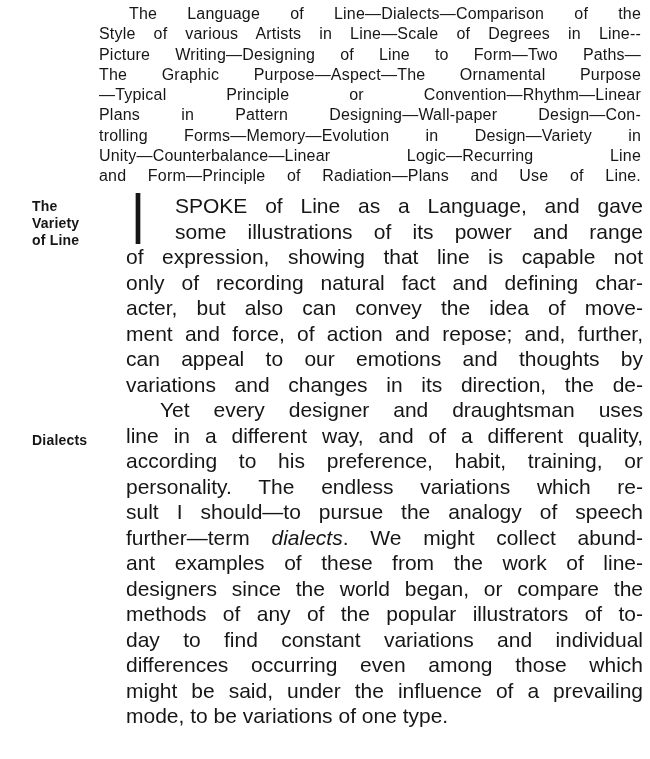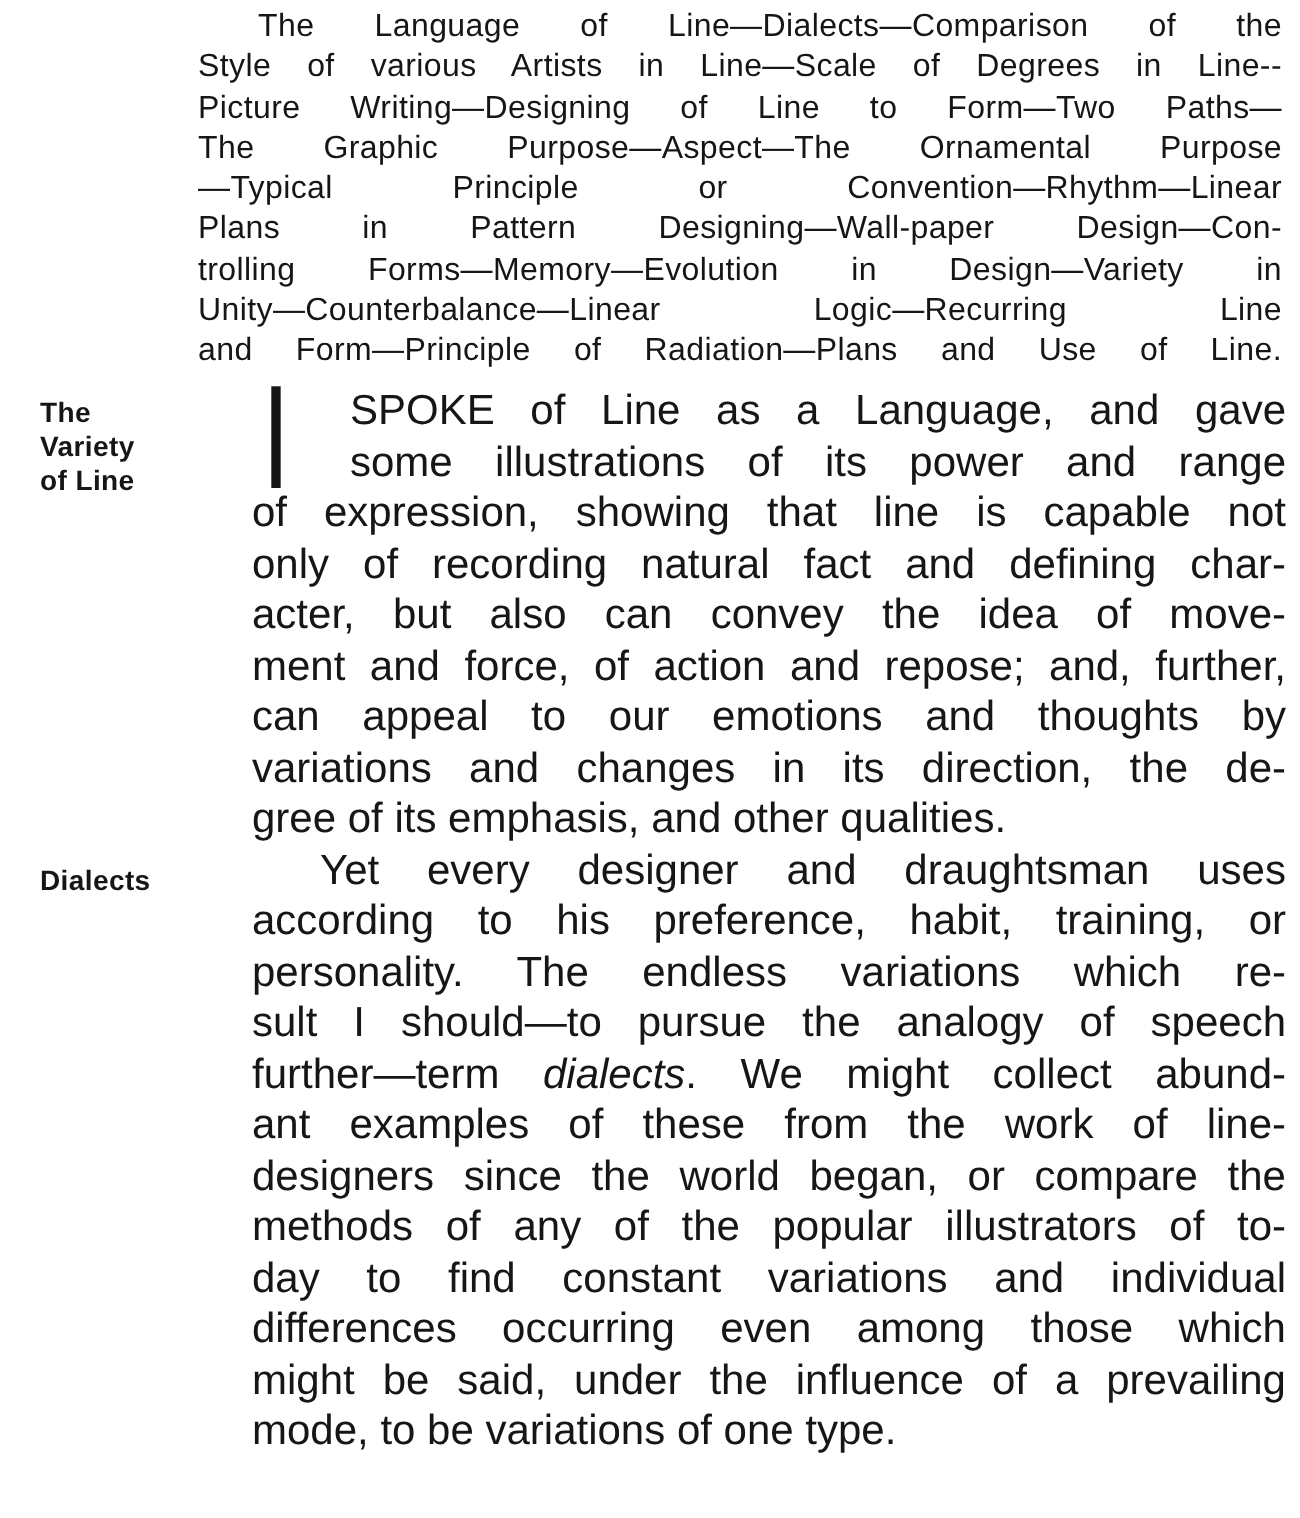--- a/index.html
+++ b/index.html
@@ -32,21 +32,21 @@
     text-align-last: justify;
     white-space: normal;
   }
   .summary .line.first {
     padding-left: 30px;
   }
 
   
   .margin-note {
     position: absolute;
-    left: 20px;
+    left: 32px;
     width: 102px;
     font-weight: bold;
     font-size: 14px;
     line-height: 17px;
     letter-spacing: 0.2px;
   }
   .margin-note.n1 { top: 198px; }
   .margin-note.n2 { top: 432px; }
 
   
@@ -112,25 +112,25 @@
     <div class="para1">
       <span class="drop-cap">I</span>
       <div class="line dropcap-indent">SPOKE of Line as a Language, and gave</div>
       <div class="line dropcap-indent">some illustrations of its power and range</div>
       <div class="line">of expression, showing that line is capable not</div>
       <div class="line">only of recording natural fact and defining char-</div>
       <div class="line">acter, but also can convey the idea of move-</div>
       <div class="line">ment and force, of action and repose; and, further,</div>
       <div class="line">can appeal to our emotions and thoughts by</div>
       <div class="line">variations and changes in its direction, the de-</div>
-      <div class="line last">gree of its emphasis, and other qualities.</div>
     </div>
 
     <div class="para2">
       <div class="line first">Yet every designer and draughtsman uses</div>
+      <div class="line">line in a different way, and of a different quality,</div>
       <div class="line">according to his preference, habit, training, or</div>
       <div class="line">personality.  The endless variations which re-</div>
       <div class="line">sult I should—to pursue the analogy of speech</div>
       <div class="line"><span>further—term </span><i>dialects</i><span>.  We might collect abund-</span></div>
       <div class="line">ant examples of these from the work of line-</div>
       <div class="line">designers since the world began, or compare the</div>
       <div class="line">methods of any of the popular illustrators of to-</div>
       <div class="line">day to find constant variations and individual</div>
       <div class="line">differences occurring even among those which</div>
       <div class="line">might be said, under the influence of a prevailing</div>

